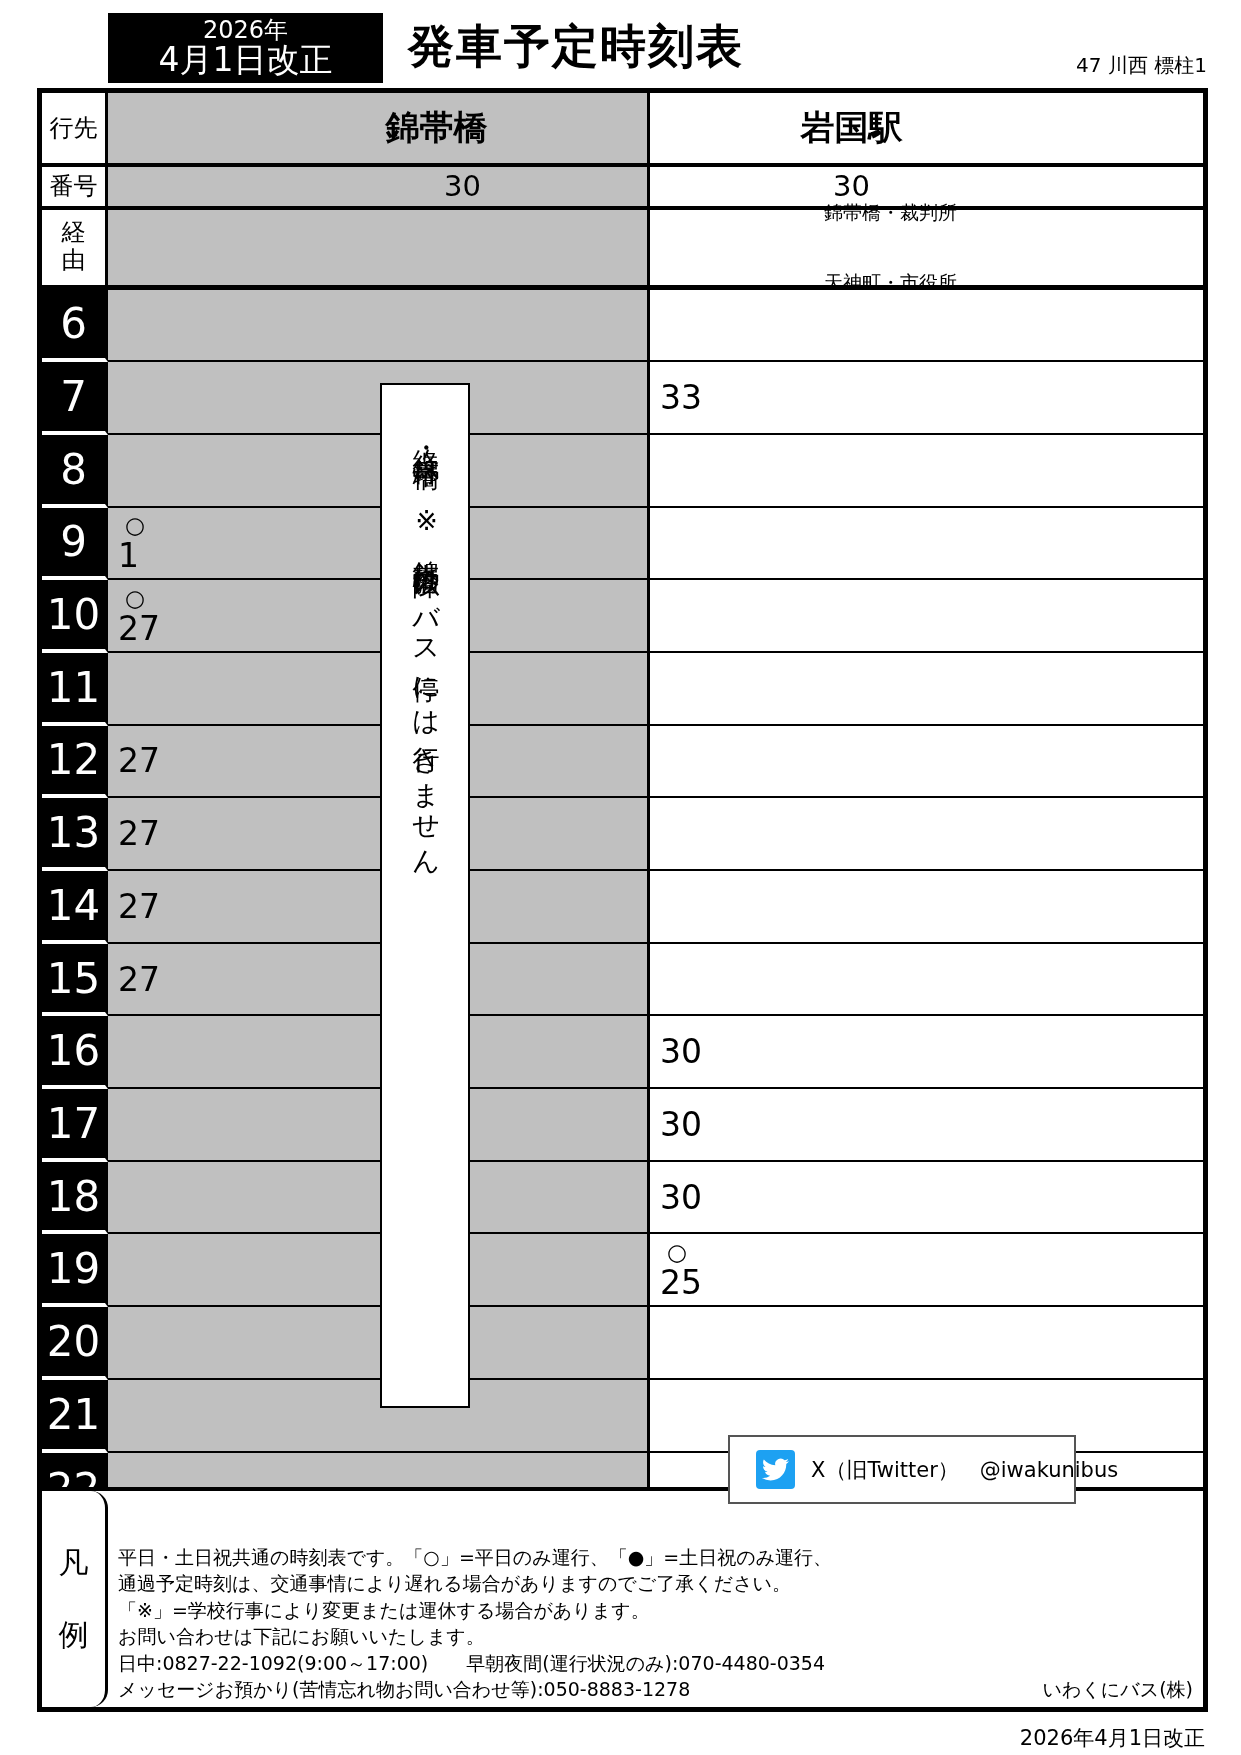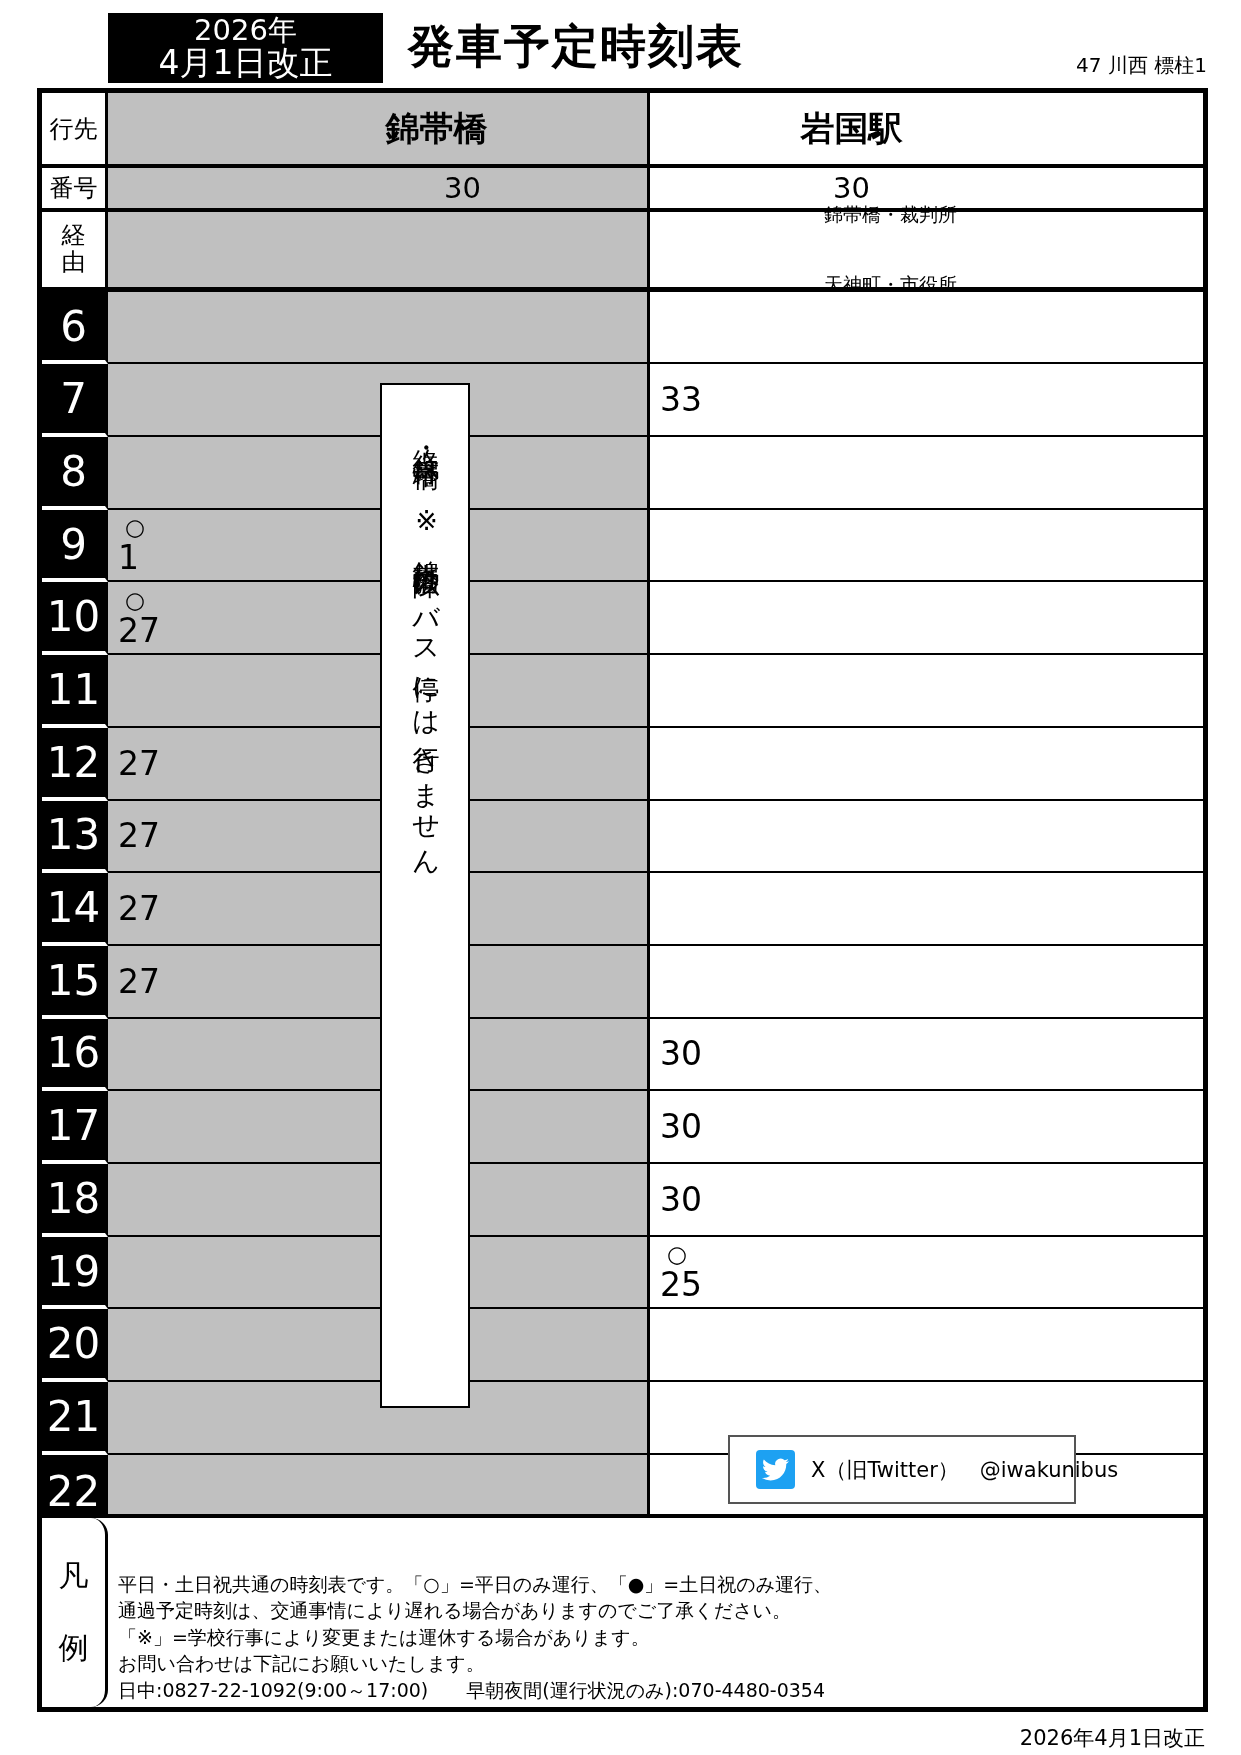--- a/index.html
+++ b/index.html
@@ -3,21 +3,21 @@
 <meta charset="utf-8">
 <style>
   html,body{margin:0;padding:0;background:#fff;}
   .page{position:relative;width:1241px;height:1755px;background:#fff;
         font-family:"DejaVu Sans",sans-serif;color:#000;overflow:hidden;}
 
   
   .date-box{position:absolute;left:108px;top:13px;width:275px;height:70px;
             background:#000;color:#fff;text-align:center;display:flex;
             flex-direction:column;justify-content:center;line-height:1.05;}
-  .date-box .l1{font-size:29px;}
+  .date-box .l1{font-size:24px;}
   .date-box .l2{font-size:33px;}
   .main-title{position:absolute;left:408px;top:16px;font-size:46px;font-weight:bold;
               letter-spacing:2px;white-space:nowrap;}
   .pole-label{position:absolute;right:34px;top:52px;font-size:20px;white-space:nowrap;}
 
   
   .tt{position:absolute;left:37px;top:88px;width:1171px;height:1624px;
       border:5px solid #000;box-sizing:border-box;display:flex;flex-direction:column;}
   .row{display:flex;box-sizing:border-box;width:100%;}
   .rowhead{width:66px;flex:0 0 66px;border-right:3px solid #000;box-sizing:border-box;
@@ -296,20 +296,24 @@
     <div class="legend-row">
       <div class="rowhead">
         <span class="vertical-label">凡例</span>
       </div>
       <div class="legend-body">
         <div>平日・土日祝共通の時刻表です。「○」=平日のみ運行、「●」=土日祝のみ運行、</div>
         <div>通過予定時刻は、交通事情により遅れる場合がありますのでご了承ください。</div>
         <div>「※」=学校行事により変更または運休する場合があります。</div>
         <div>お問い合わせは下記にお願いいたします。</div>
         <div>日中:0827-22-1092(9:00～17:00)　　早朝夜間(運行状況のみ):070-4480-0354</div>
+        <div class="legend-lastline">
+          <span>メッセージお預かり(苦情忘れ物お問い合わせ等):050-8883-1278</span>
+          <span>いわくにバス(株)</span>
+        </div>
       </div>
     </div>
 
   </div>
 
   <div class="vnote">終点・錦帯橋　　※錦帯橋以降のバス停には行きません</div>
 
   <div class="twitter-box">
     <div class="twitter-icon">
       <svg viewBox="0 0 24 24" aria-hidden="true">

